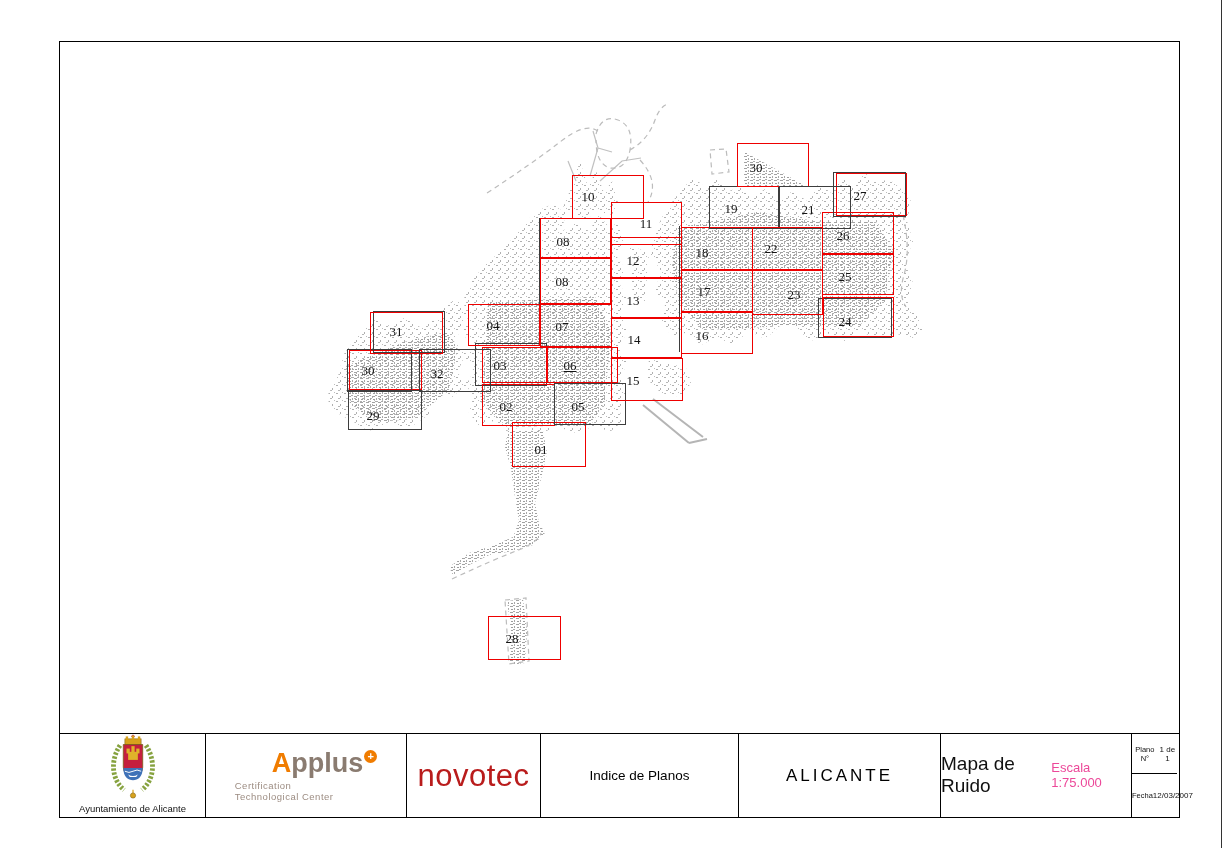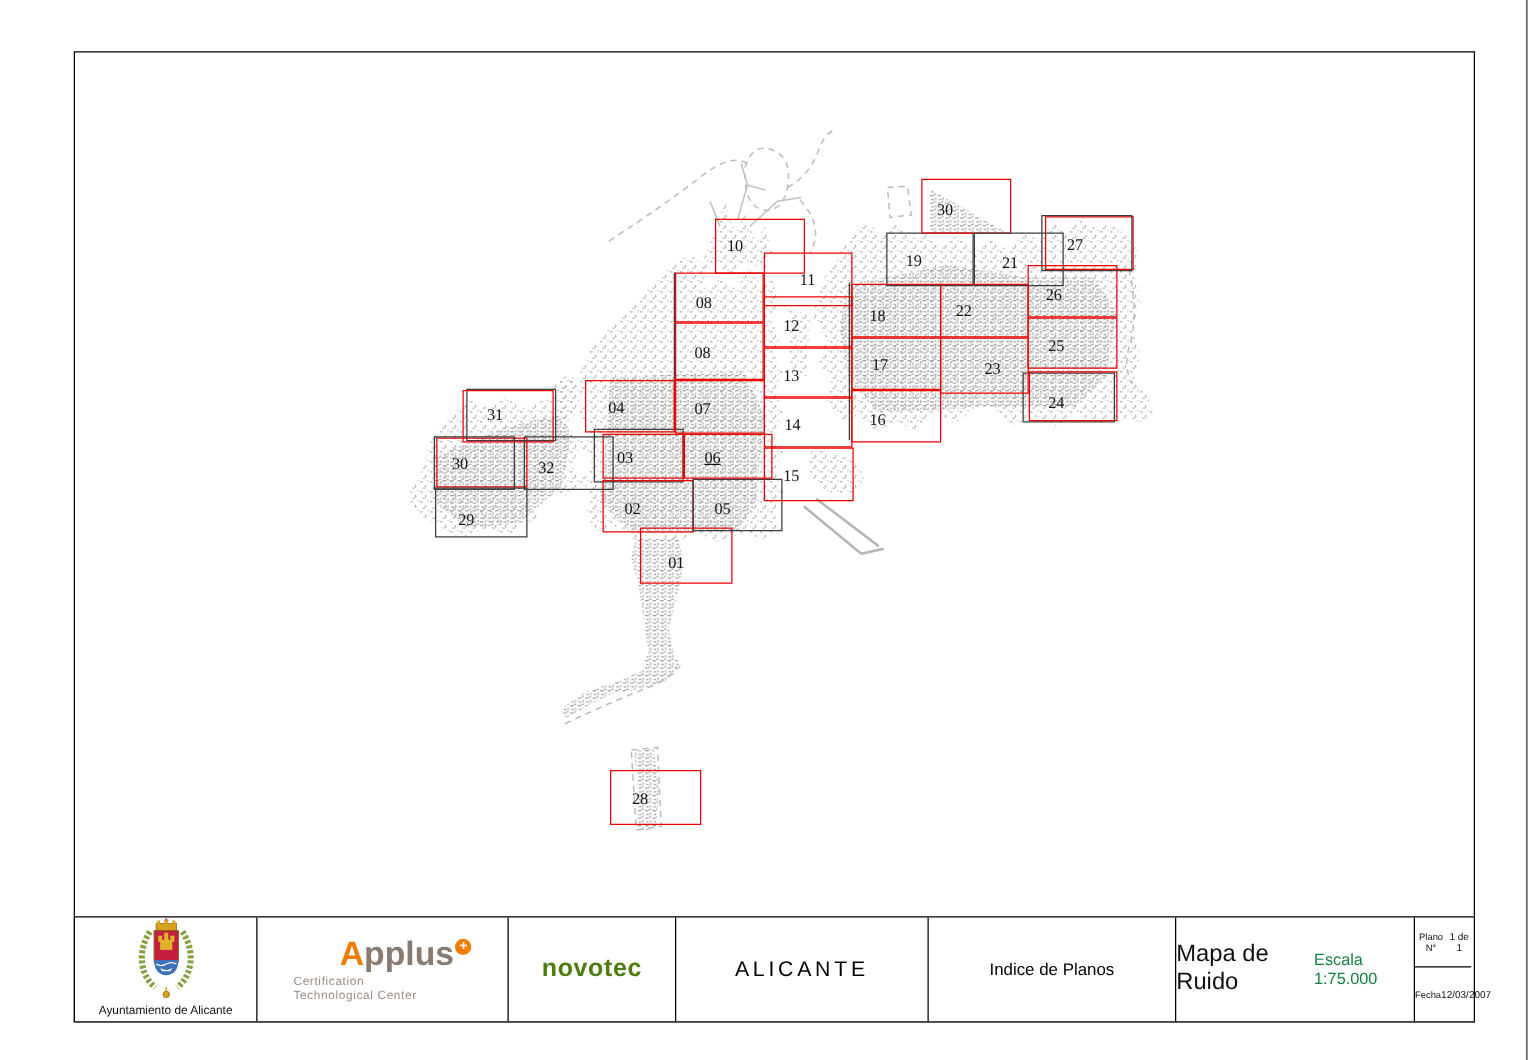--- a/index.html
+++ b/index.html
@@ -28,30 +28,30 @@
   .crest-caption{font-size:9.5px;color:#111;margin-top:1px;}
   .tb-applus-cell{width:201px;}
   .applus-wrap{text-align:left;}
   .applus-brand{font-size:27px;font-weight:bold;letter-spacing:0px;line-height:26px;color:#8a7b70;margin-left:37px;}
   .applus-a{color:#f07c00;}
   .applus-badge{display:inline-block;width:13px;height:13px;border-radius:50%;background:#f07c00;
                 color:#fff;font-size:11px;line-height:13px;text-align:center;vertical-align:12px;
                 font-weight:bold;margin-left:1px;}
   .applus-sub{font-size:9.5px;color:#9c8c82;letter-spacing:0.5px;line-height:11px;margin-top:4px;}
   .tb-novotec-cell{width:134px;}
-  .novotec-brand{font-size:20px;font-weight:700;color:#4d7c0f;letter-spacing:0.5px;
+  .novotec-brand{font-size:31px;font-weight:400;color:#b91c1c;letter-spacing:0.5px;
                  font-family:"Liberation Sans",sans-serif;}
   .tb-city-cell{width:202px;}
   .city-name{font-size:17px;letter-spacing:3px;color:#000;}
   .tb-index-cell{width:198px;}
   .index-label{font-size:13.5px;color:#000;}
   .tb-title-cell{width:191px;flex-direction:row;justify-content:space-between;
                  padding:8px 0 10px 0;}
   .map-title{font-size:19px;color:#111;}
-  .map-scale{font-size:13px;color:#15803d;}
+  .map-scale{font-size:13px;color:#ec4899;}
   .tb-mini-cell{width:45px;flex-direction:column;padding:0;align-items:stretch;justify-content:flex-start;}
   .mini-box{box-sizing:border-box;text-align:center;display:flex;flex-direction:row;
             justify-content:space-around;align-items:center;}
   .mini-top{height:40px;border-bottom:1.2px solid #000;padding:3px 0;}
   .mini-bottom{height:43px;padding:3px 0;justify-content:space-between;}
   .mini-label{font-size:7.5px;color:#111;}
   .mini-value{font-size:8px;color:#111;}
 </style>
 </head>
 <body>
@@ -216,26 +216,26 @@
           <div>Certification</div>
           <div>Technological Center</div>
         </div>
       </div>
     </div>
 
     <div class="tb-cell tb-novotec-cell">
       <div class="novotec-brand">novotec</div>
     </div>
 
+    <div class="tb-cell tb-index-cell">
+      <div class="index-label">Indice de Planos</div>
+    </div>
+
     <div class="tb-cell tb-city-cell">
       <div class="city-name">ALICANTE</div>
-    </div>
-
-    <div class="tb-cell tb-index-cell">
-      <div class="index-label">Indice de Planos</div>
     </div>
 
     <div class="tb-cell tb-title-cell">
       <div class="map-title">Mapa de Ruido</div>
       <div class="map-scale">Escala 1:75.000</div>
     </div>
 
     <div class="tb-cell tb-mini-cell">
       <div class="mini-box mini-top">
         <div class="mini-label">Plano N°</div>

